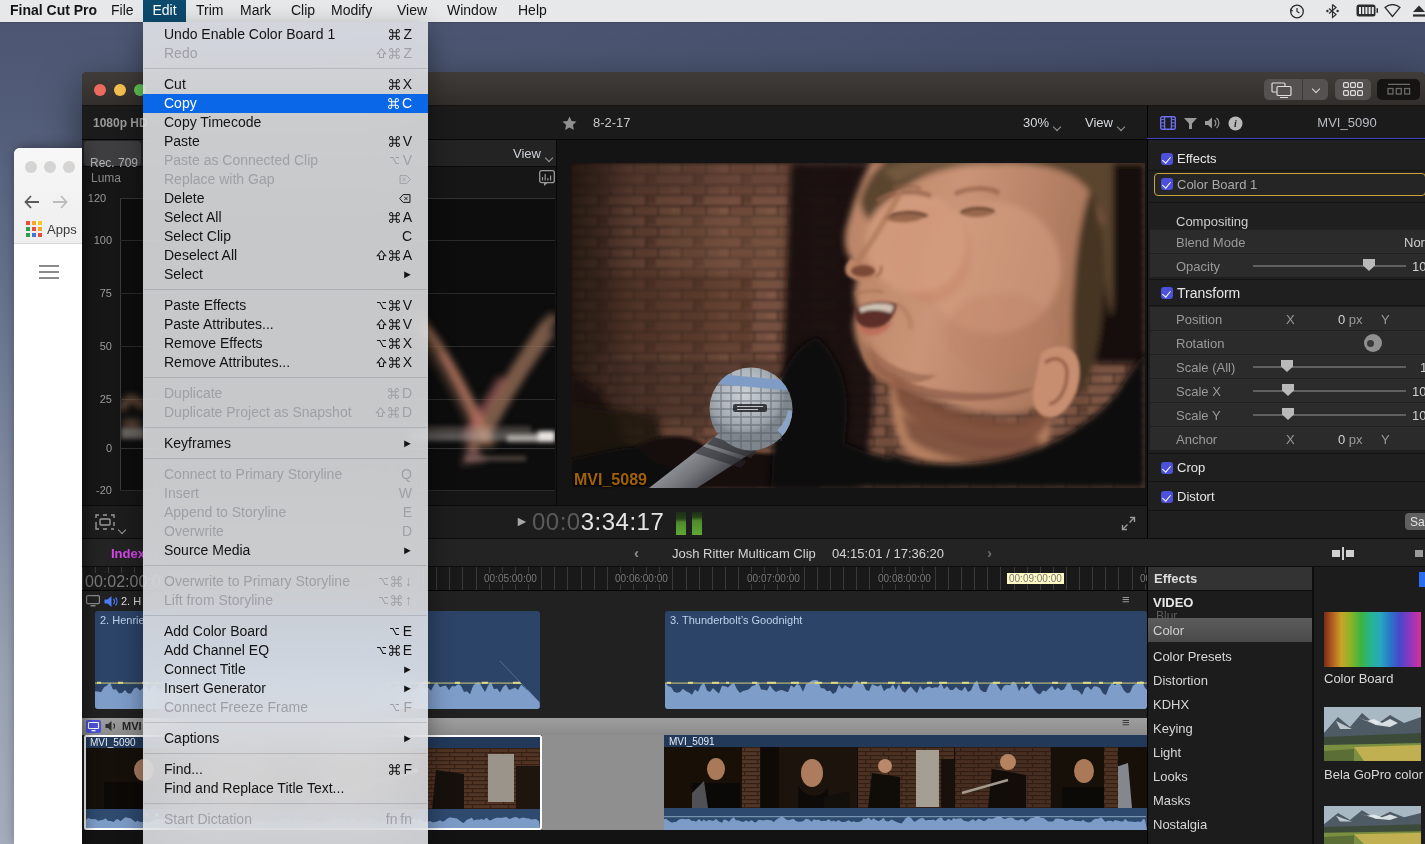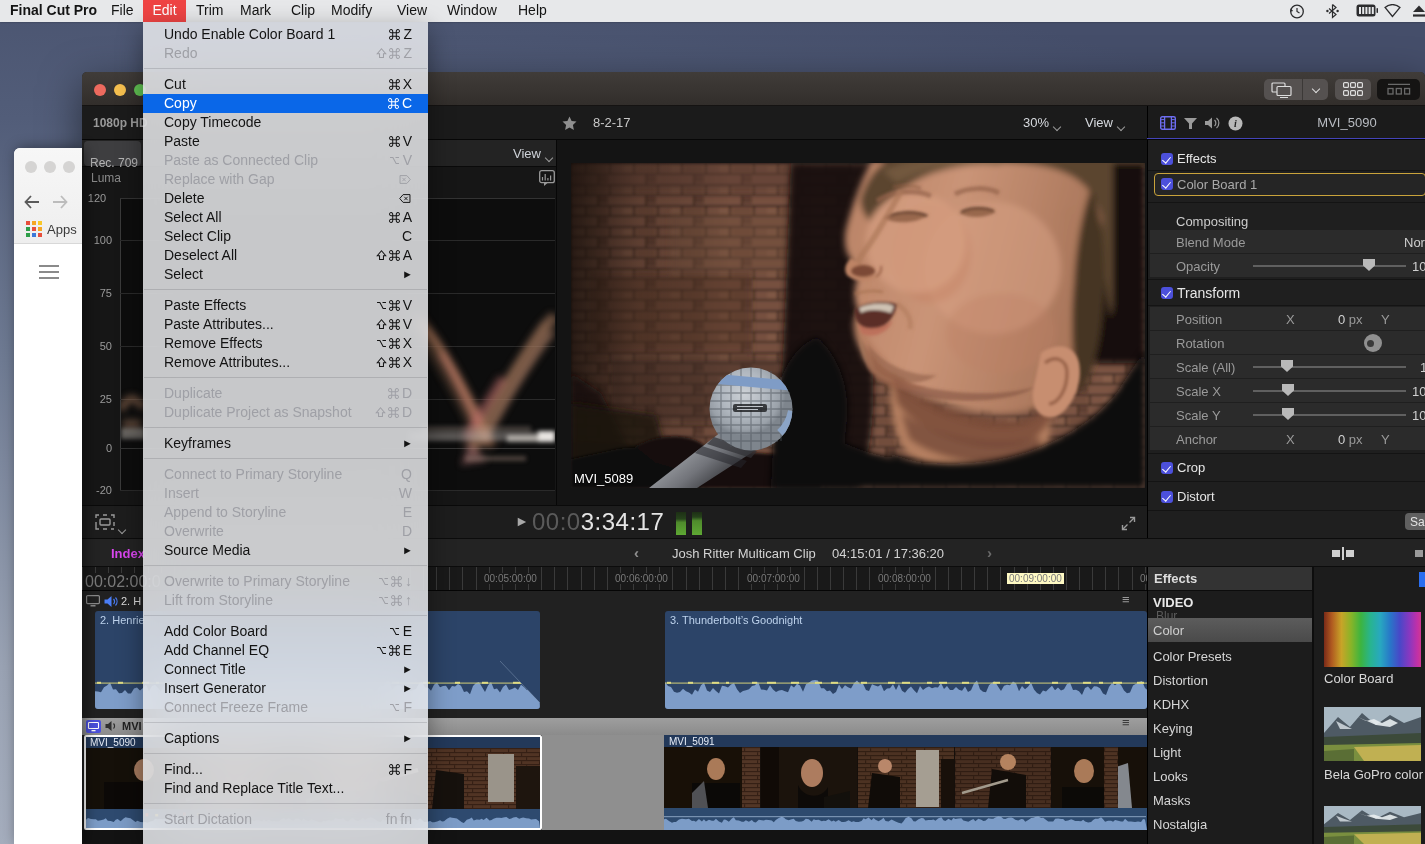--- a/index.html
+++ b/index.html
@@ -325,21 +325,21 @@
 <clipPath id="ballclip">
           <circle cx="180" cy="246" r="41.5"></circle>
         </clipPath>
 <g clip-path="url(#ballclip)">
           <rect x="130" y="214" width="100" height="10" fill="#7e9cc8" transform="rotate(5 180 219)"></rect>
           <path d="M209,270 A41.5 41.5 0 0 0 221,248" fill="none" stroke="#8aa4c8" stroke-width="8"></path>
         </g>
 <rect x="162" y="241" width="34" height="8" rx="2" fill="#1a1b1e" opacity="0.8"></rect>
 <path d="M166,243.5 L192,243.5 M166,246.5 L187,246.5" stroke="#cfd4da" stroke-width="0.9"></path>
 </svg>
-<div class="t" style="left:17px;top:331px;font-size:13px;font-weight:normal;color:#ffffff;text-shadow:0 1px 2px #000">MVI_5089</div>
+<div class="t" style="left:17px;top:331px;font-size:16px;font-weight:bold;color:#a16207;text-shadow:0 1px 2px #000">MVI_5089</div>
 </div>
 <div class="panel" id="tcbar">
 <svg class="abs" style="left:13px;top:7px" width="20" height="18" viewBox="0 0 20 18">
         <g stroke="#9a9a9a" stroke-width="1.4" fill="none">
           <path d="M1 5 L1 2 L4 2 M8 2 L12 2 M16 2 L19 2 L19 5 M19 9 L19 13 M19 16 L16 16 M12 16 L8 16 M4 16 L1 16 L1 9"></path>
           <rect x="5" y="6" width="10" height="6" rx="1"></rect>
         </g>
       </svg>
 <span class="chev abs" style="left:36px;top:13px;color:#9a9a9a"></span>
 <div class="t" style="left:433px;top:7px;font-size:14px;color:#a8a8a8">►</div>
@@ -681,21 +681,21 @@
         </g>
       </svg>
 <div class="t" style="left:33px;top:74px;font-size:13px;color:#3a3a3a">Apps</div>
 <div class="abs" style="left:25px;top:117px;width:20px;height:2.2px;background:#8a8a8a"></div>
 <div class="abs" style="left:25px;top:123px;width:20px;height:2.2px;background:#8a8a8a"></div>
 <div class="abs" style="left:25px;top:129px;width:20px;height:2.2px;background:#8a8a8a"></div>
 </div>
 <div id="menubar">
  <div class="mi" style="left:10px;font-weight:bold">Final Cut Pro</div>
  <div class="mi" style="left:111px">File</div>
- <div class="mi" style="left:143px;width:43px;background:#ef4444;color:#fff;text-align:center">Edit</div>
+ <div class="mi" style="left:143px;width:43px;background:#0c4a6e;color:#fff;text-align:center">Edit</div>
  <div class="mi" style="left:196px">Trim</div>
  <div class="mi" style="left:240px">Mark</div>
  <div class="mi" style="left:291px">Clip</div>
  <div class="mi" style="left:331px">Modify</div>
  <div class="mi" style="left:397px">View</div>
  <div class="mi" style="left:447px">Window</div>
  <div class="mi" style="left:518px">Help</div>
  <svg class="abs" style="left:1288px;top:3px" width="17" height="17" viewBox="0 0 17 17">
         <circle cx="9" cy="8.5" r="6.3" fill="none" stroke="#2c2c2e" stroke-width="1.3"></circle>
         <path d="M9 5 L9 8.5 L11.5 10" fill="none" stroke="#2c2c2e" stroke-width="1.2"></path>

